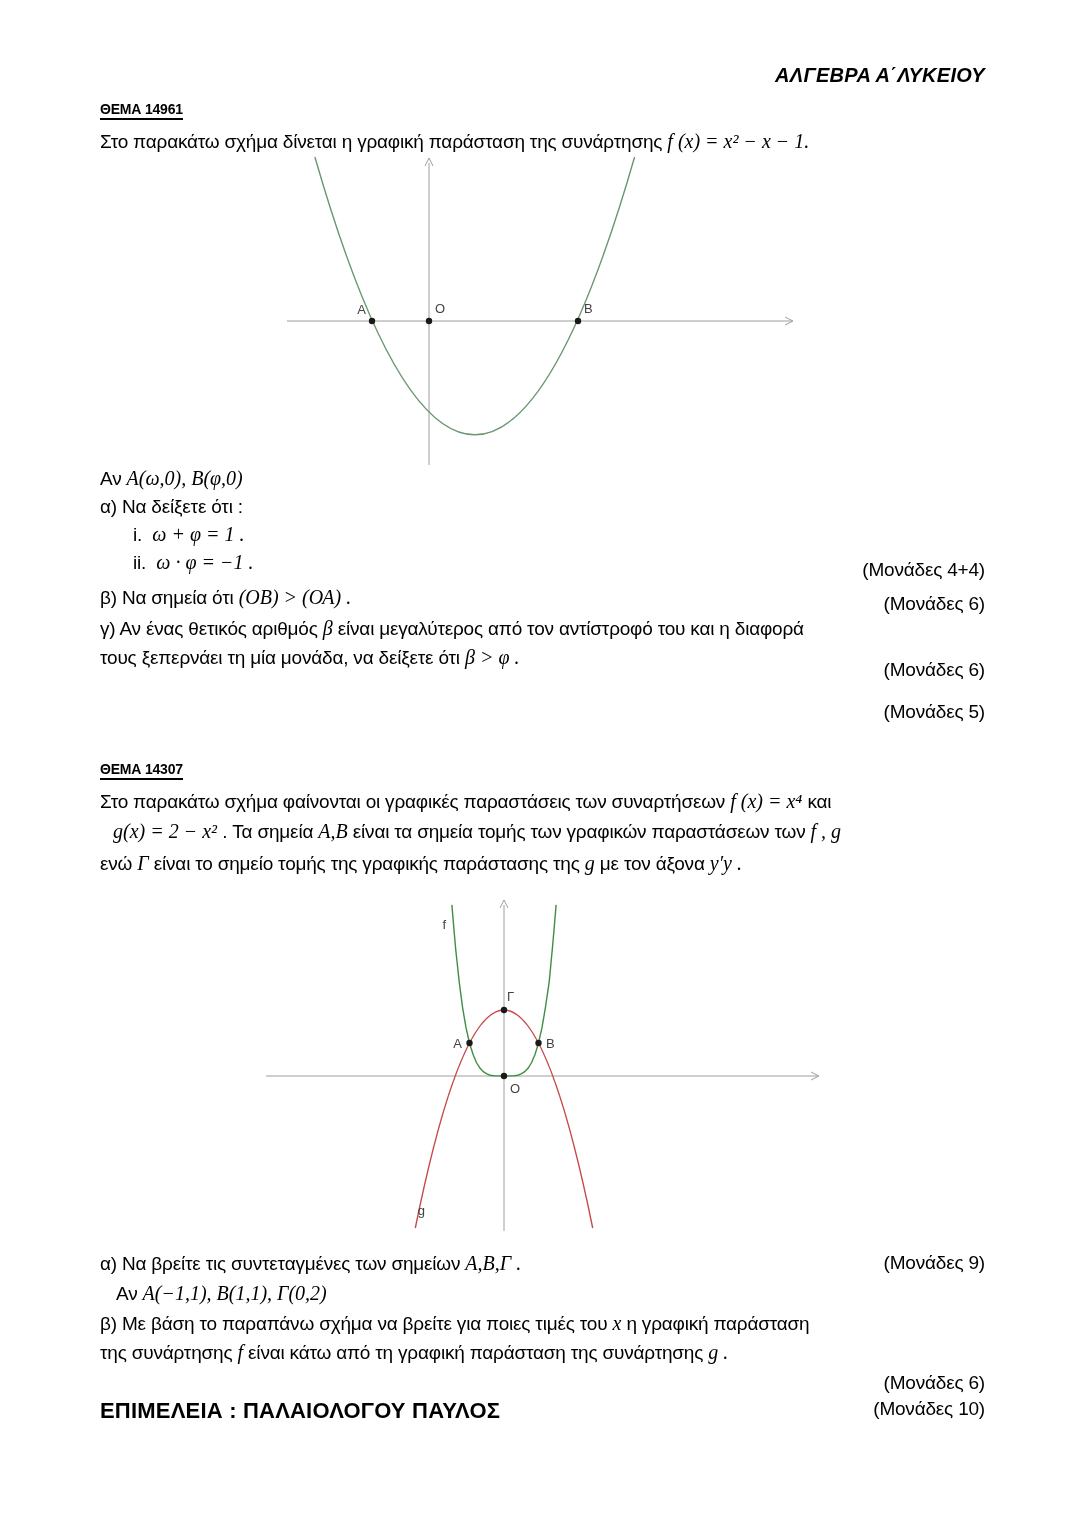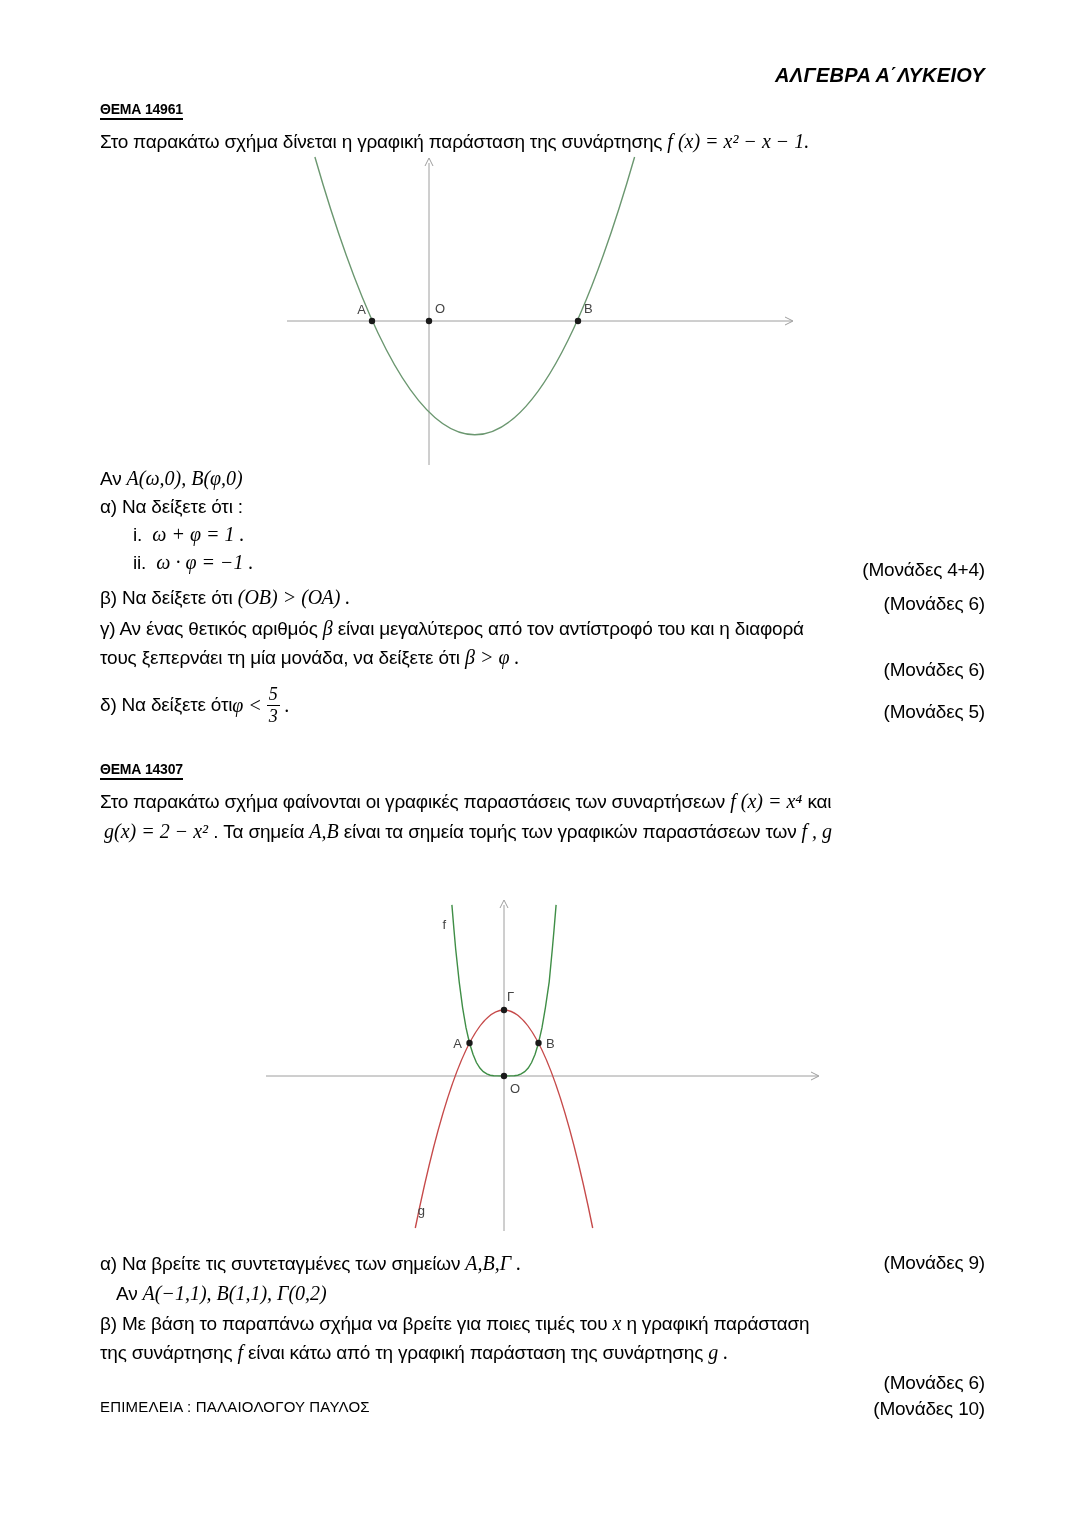--- a/index.html
+++ b/index.html
@@ -10,21 +10,21 @@
   .marks{position:absolute;right:95px;white-space:nowrap;letter-spacing:-0.2px;}
   .theme-title{font-weight:bold;font-size:14px;}
   .theme-title .ul{display:inline-block;border-bottom:2px solid #000;padding-bottom:1px;}
   .header-title{position:absolute;right:95px;top:64px;font-weight:bold;font-style:italic;
                 font-size:20px;letter-spacing:0.3px;}
   .frac{display:inline-flex;flex-direction:column;align-items:center;
         font-family:"Liberation Serif",serif;font-style:italic;font-size:18px;
         line-height:1.15;margin:0 5px;}
   .frac .num{border-bottom:1.4px solid #000;padding:0 2px;}
   .dline{display:flex;align-items:center;height:54px;}
-  .footer-editor{position:absolute;left:100px;top:1398px;font-weight:normal;font-size:15px;letter-spacing:0.2px;}
+  .footer-editor{position:absolute;left:100px;top:1398px;font-weight:bold;font-size:22px;letter-spacing:0.2px;}
   .footer-link{position:absolute;left:647px;top:1438px;font-weight:bold;font-size:19px;
                text-decoration:underline;cursor:pointer;letter-spacing:0.5px;}
   .footer-page{position:absolute;left:943px;top:1429px;font-family:"Liberation Serif",serif;font-size:26px;}
   svg.fig{position:absolute;}
   svg.fig text{font-family:"Liberation Sans",sans-serif;font-size:13px;fill:#444;letter-spacing:0;}
 </style>
 </head>
 <body>
 
 <div class="page">
@@ -54,48 +54,40 @@
   <div class="line" style="left:100px;top:467px;"><span>Αν </span><span class="m">Α(ω,0),  Β(φ,0)</span></div>
 
   <div class="line" style="left:100px;top:496px;">α) Να δείξετε ότι :</div>
 
   <div class="line" style="left:133px;top:523px;"><span>i.&nbsp; </span><span class="m">ω + φ = 1 .</span></div>
 
   <div class="line" style="left:133px;top:551px;"><span>ii.&nbsp; </span><span class="m">ω · φ = −1 .</span></div>
 
   <div class="marks" style="top:559px;">(Μονάδες 4+4)</div>
 
-  <div class="line" style="left:100px;top:586px;"><span>β) Να δείξετε ότι </span><span class="m">(ΟΒ) &gt; (ΟΑ) .</span></div>
+  <div class="line" style="left:100px;top:586px;"><span>β) Να σημεία ότι </span><span class="m">(ΟΒ) &gt; (ΟΑ) .</span></div>
 
   <div class="marks" style="top:593px;">(Μονάδες 6)</div>
 
   <div class="line" style="left:100px;top:617px;"><span>γ) Αν ένας θετικός αριθμός </span><span class="m">β</span><span> είναι μεγαλύτερος από τον αντίστροφό του και η διαφορά</span></div>
 
   <div class="line" style="left:100px;top:646px;"><span>τους ξεπερνάει τη μία μονάδα, να δείξετε ότι </span><span class="m">β &gt; φ .</span></div>
 
   <div class="marks" style="top:659px;">(Μονάδες 6)</div>
 
-  <div class="line dline" style="left:100px;top:678px;">
-    <span>δ) Να δείξετε ότι </span>
-    <span class="m">φ &lt;</span>
-    <span class="frac">
-      <span class="num">5</span>
-      <span class="den">3</span>
-    </span>
-    <span class="m">.</span>
-  </div>
 
   <div class="marks" style="top:701px;">(Μονάδες 5)</div>
 
   <div class="line theme-title" style="left:100px;top:761px;">
     <span class="ul">ΘΕΜΑ 14307</span>
   </div>
 
   <div class="line" style="left:100px;top:790px;"><span>Στο παρακάτω σχήμα φαίνονται οι γραφικές παραστάσεις των συναρτήσεων </span><span class="m">f (x) = x⁴</span><span> και</span></div>
-  <div class="line" style="left:104px;top:820px;"><span class="m">g(x) = 2 − x²</span><span> . Τα σημεία </span><span class="m">Α,Β</span><span> είναι τα σημεία τομής των γραφικών παραστάσεων των </span><span class="m">f , g</span></div>
+  <div class="line" style="left:113px;top:820px;"><span class="m">g(x) = 2 − x²</span><span> . Τα σημεία </span><span class="m">Α,Β</span><span> είναι τα σημεία τομής των γραφικών παραστάσεων των </span><span class="m">f , g</span></div>
+  <div class="line" style="left:100px;top:852px;"><span>ενώ </span><span class="m">Γ</span><span> είναι το σημείο τομής της γραφικής παράστασης της </span><span class="m">g</span><span> με τον άξονα </span><span class="m">y′y .</span></div>
 
   <svg class="fig" style="left:265px;top:893px;" width="570" height="352" viewBox="0 0 570 352">
     <line x1="1" y1="183" x2="553" y2="183" stroke-width="1" stroke="#9e9e9e"></line>
     <path d="M546,179 L554,183 L546,187" fill="none" stroke-width="1" stroke="#9e9e9e"></path>
     <line x1="239" y1="12" x2="239" y2="338" stroke-width="1" stroke="#9e9e9e"></line>
     <path d="M235,15 L239,7 L243,15" fill="none" stroke-width="1" stroke="#9e9e9e"></path>
     <path d="M186.9,11.9 L189,37.1 L190.7,56.2 L194.2,88.8 L197.6,114.6 L201,134.7 L204.5,150 L208,161.3 L211.4,169.5 L214.9,175.1 L218.3,178.7 L221.8,180.9 L225.2,182.2 L228.7,182.7 L232.1,182.9 L239,183 L245.9,182.9 L249.3,182.7 L252.8,182.2 L256.2,180.9 L259.7,178.7 L263.2,175.1 L266.6,169.5 L270.1,161.3 L273.5,150 L277,134.7 L280.4,114.6 L284.2,88.8 L287.3,56.2 L289,37.1 L291.1,11.9" fill="none" stroke-width="1.4" stroke="#3f8e46"></path>
     <path d="M150.3,335 Q239,-100.9 327.7,335" fill="none" stroke-width="1.4" stroke="#c64a4a"></path>
     <circle cx="204.5" cy="150" r="3.2" fill="#1a1a1a"></circle>
     <circle cx="273.5" cy="150" r="3.2" fill="#1a1a1a"></circle>

